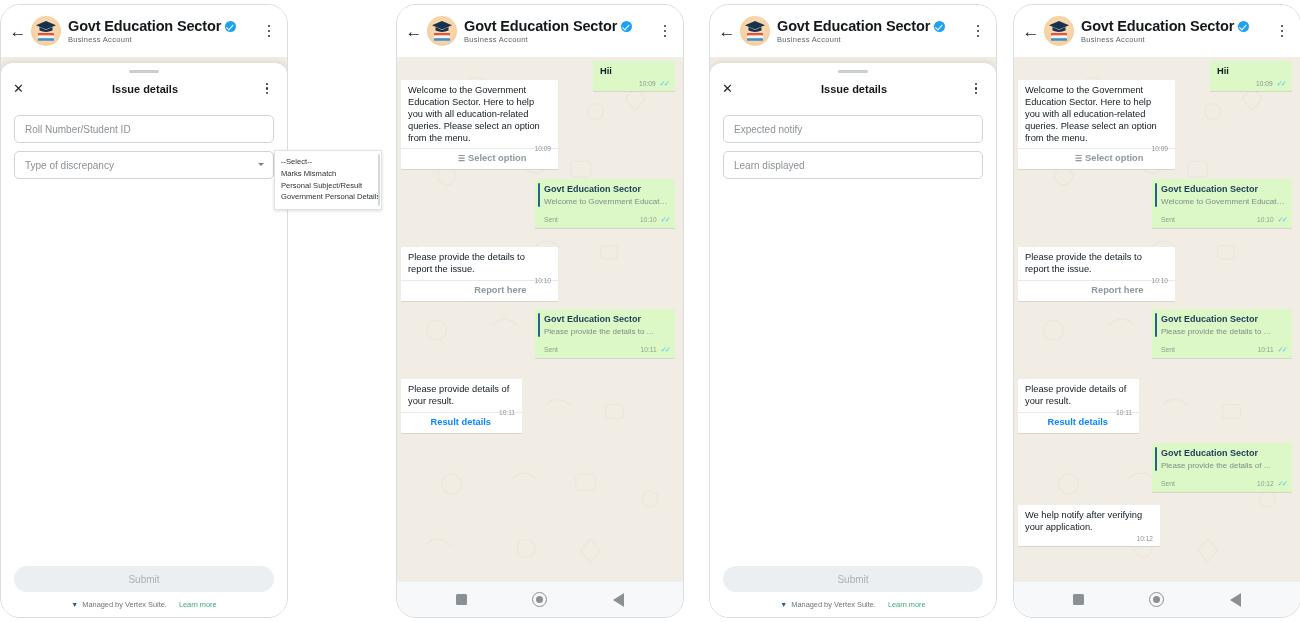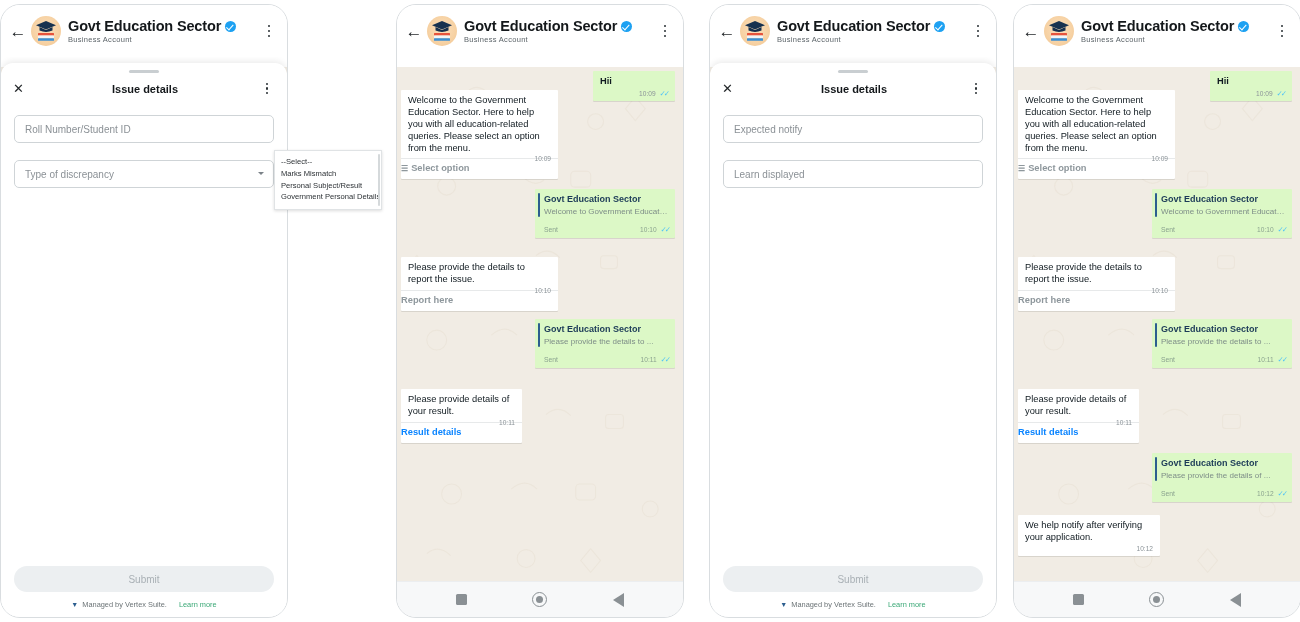--- a/index.html
+++ b/index.html
@@ -67,21 +67,20 @@
   .kebab {
     width: 16px; flex: 0 0 16px; display: flex; flex-direction: column;
     align-items: center; gap: 2.4px;
   }
   .kebab i { width: 2.6px; height: 2.6px; border-radius: 50%; background: #2a3034; display: block; }
 
   
   .chat-body {
     flex: 1 1 auto; position: relative; overflow: hidden;
     background-color: #f1ece4;
-    margin-top: 10px;
   }
   .chat-doodle {
     position: absolute; inset: 0; opacity: 0.5;
   }
   .msgs { position: absolute; inset: 0; padding: 8px 10px; }
 
   .bubble {
     position: absolute;
     background: #ffffff;
     padding: 5px 7px 3px 7px;
@@ -92,21 +91,21 @@
   .bubble.out { background: #dcf8c6; }
   .bubble .txt { display: block; }
   .meta {
     display: inline-block; float: right; margin: 1px 0 0 8px;
     font-size: 6.6px; color: #8b9398; white-space: nowrap;
   }
   .meta .ticks { color: #4fc3f7; font-size: 7.5px; margin-left: 2px; letter-spacing: -2px; }
   .bub-action {
     display: block; margin: 4px -7px -3px -7px;
     border-top: 1px solid #e7e9ea;
-    text-align: left; padding: 4px 0 4px 0;
+    text-align: right; padding: 4px 0 4px 0;
     font-size: 9.3px; font-weight: bold; color: #8e979c;
   }
   .bub-action.link { color: #0a84ff; }
   .bub-action .list-icon { font-size: 8px; margin-right: 3px; color: #8e979c; }
 
   
   .card { padding: 0; background: #dcf8c6; }
   .card-inner { padding: 5px 7px 4px 9px; position: relative; }
   .card-inner::before {
     content: ""; position: absolute; left: 2.5px; top: 4px; bottom: 4px;
@@ -146,21 +145,21 @@
     flex: 1 1 auto; text-align: center; font-size: 11px;
     font-weight: bold; color: #14181b;
   }
   .sheet-kebab { width: 16px; flex: 0 0 16px; display: flex; flex-direction: column; align-items: center; gap: 2.4px; }
   .sheet-kebab i { width: 2.4px; height: 2.4px; border-radius: 50%; background: #2a3034; display: block; }
 
   .fields { padding: 14px 13px 0 13px; flex: 1 1 auto; }
   .field {
     height: 28px; border: 1px solid #cfd4d7; border-radius: 5px;
     display: flex; align-items: center; padding: 0 10px;
-    font-size: 10px; color: #8b9196; margin-bottom: 17px;
+    font-size: 10px; color: #8b9196; margin-bottom: 8px;
     background: #fff; position: relative;
   }
   .field .caret {
     position: absolute; right: 9px; top: 50%;
     width: 0; height: 0; transform: translateY(-2px);
     border-left: 3px solid transparent; border-right: 3px solid transparent;
     border-top: 3.5px solid #7b8288;
   }
   .sheet-foot { padding: 0 13px 8px 13px; }
   .submit-btn {

